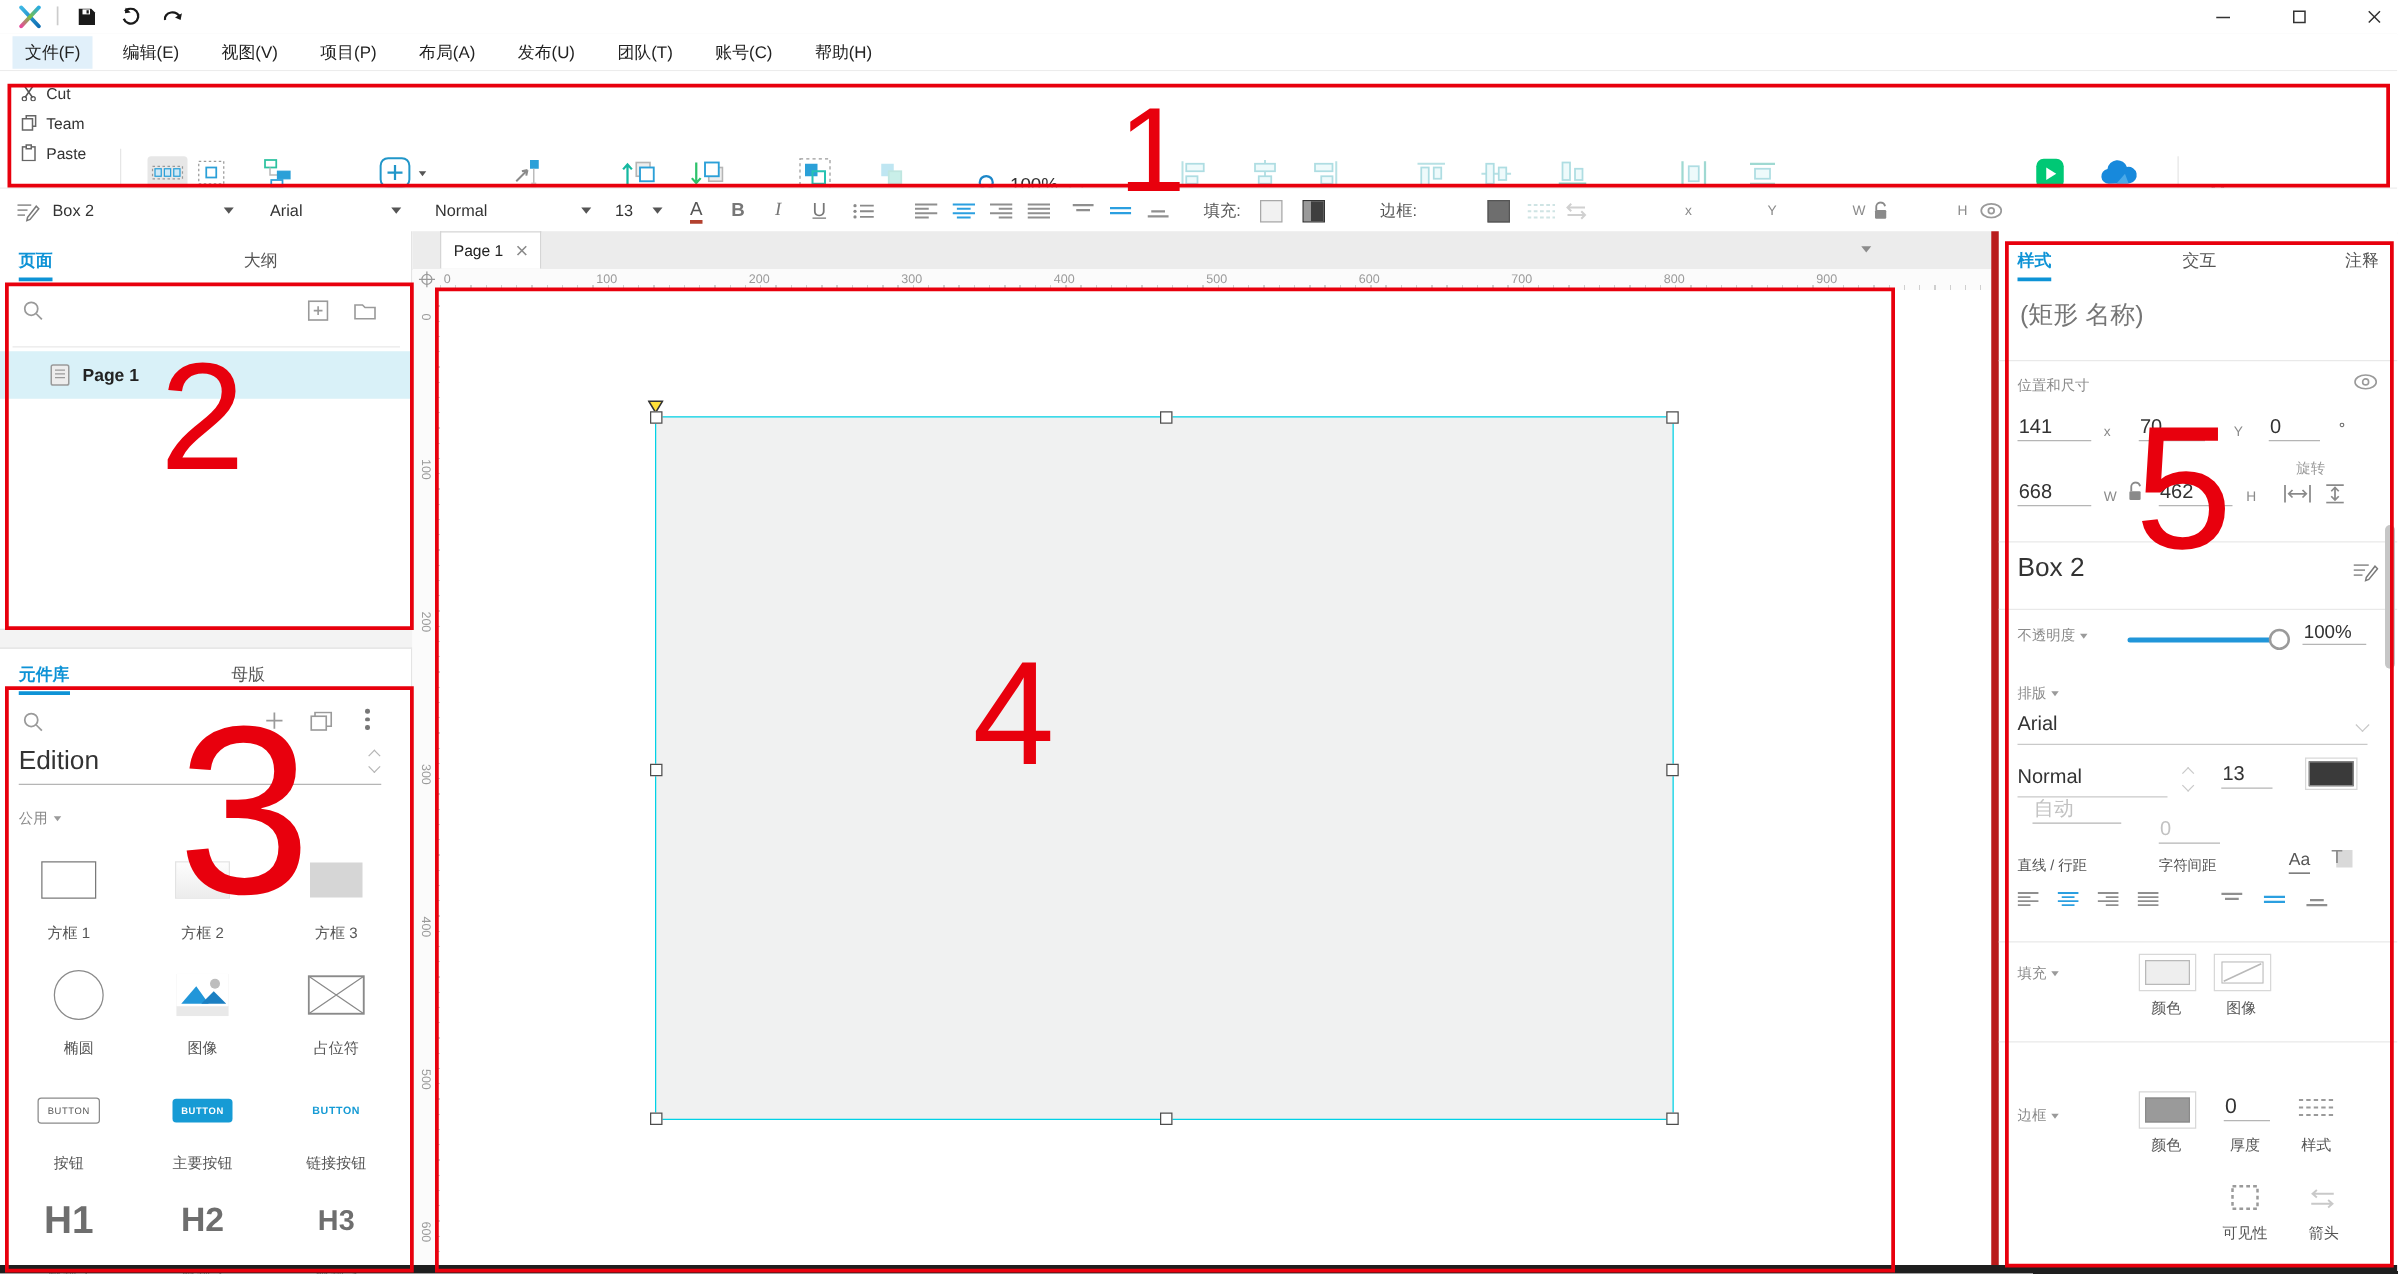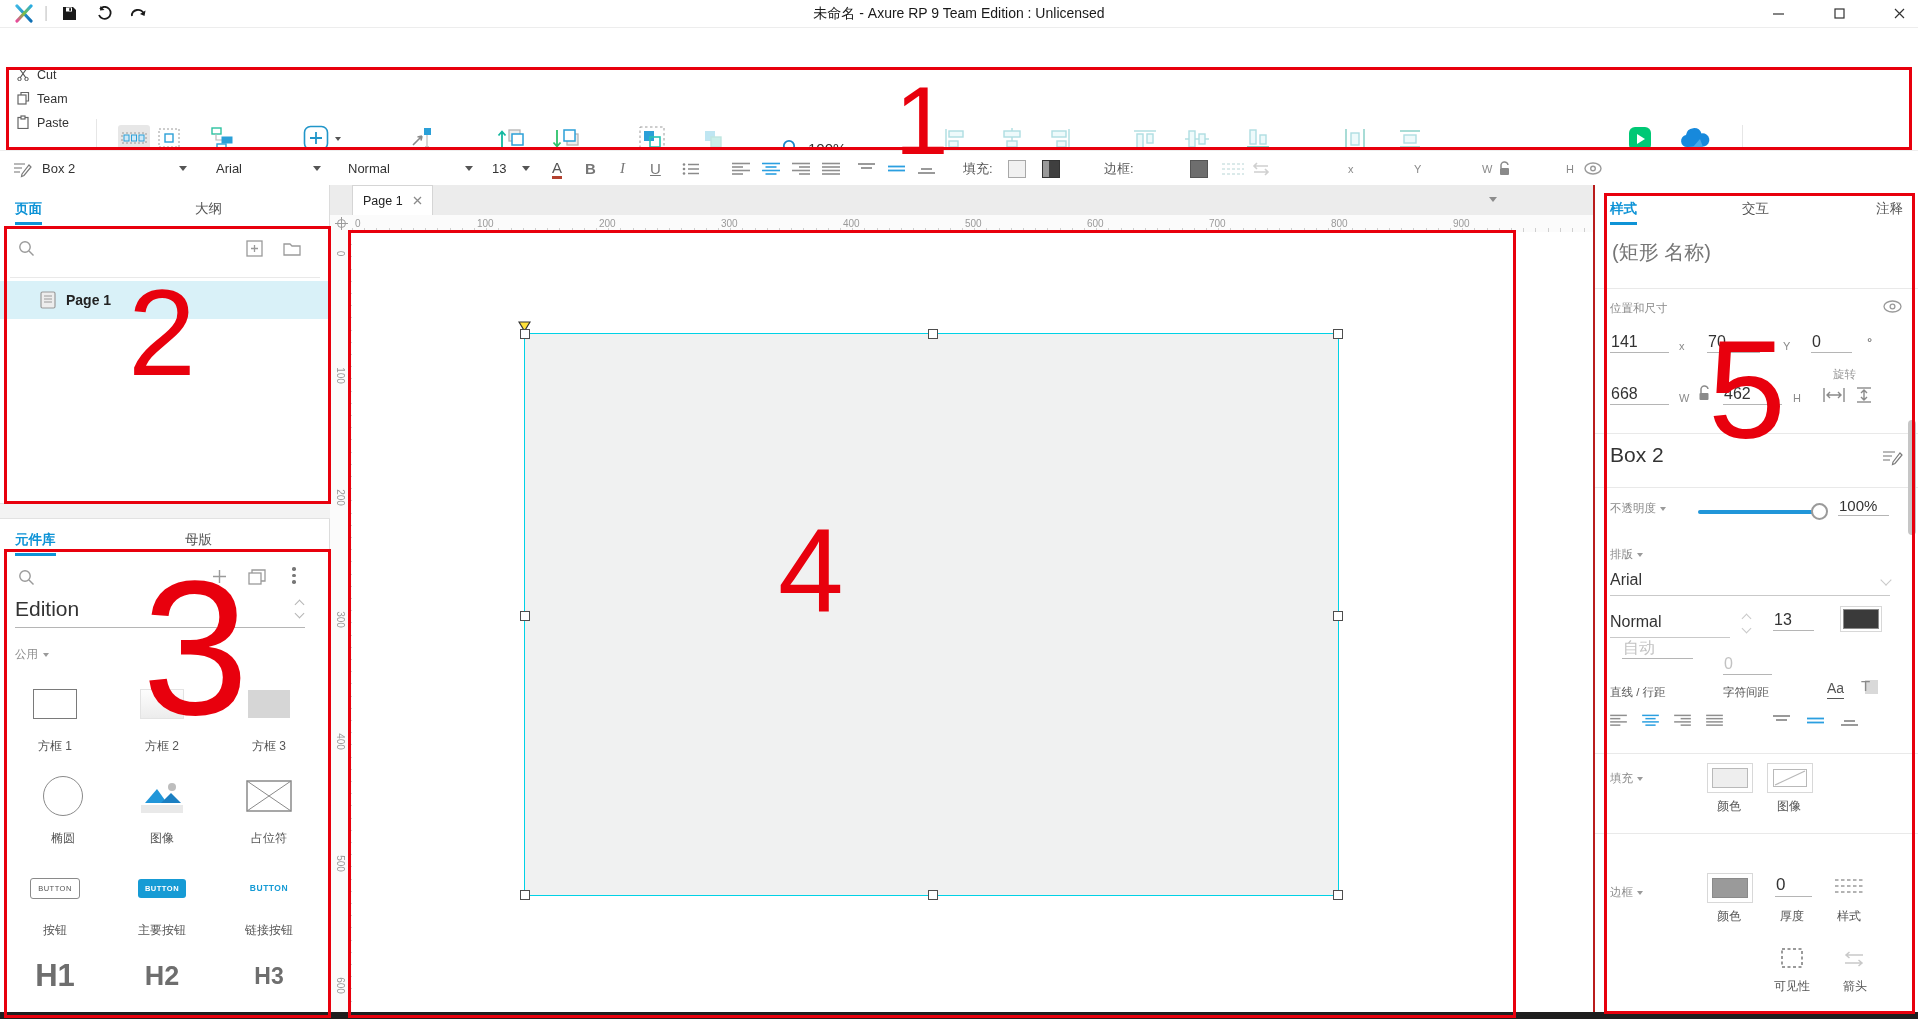--- a/index.html
+++ b/index.html
@@ -48,21 +48,21 @@
   #tabstrip{position:absolute;left:0;top:0;width:100%;height:30px;background:#ececec;border-bottom:1px solid #d8d8d8;}
   #pagetab{position:absolute;left:22px;top:0;height:30px;background:#fff;border:1px solid #d5d5d5;border-bottom:none;display:flex;align-items:center;padding:0 10px;gap:10px;font-size:12.5px;color:#222;box-sizing:border-box;}
   #hruler{position:absolute;left:22px;top:30px;width:1241px;height:17px;background:#fbfbfb;border-bottom:1px solid #d9d9d9;background-image:repeating-linear-gradient(to right,#cfcfcf 0 1px,transparent 1px 12.2px);background-size:100% 4px;background-position:0 100%;background-repeat:no-repeat;}
   #hruler .rl{position:absolute;bottom:3px;font-size:10px;color:#9a9a9a;}
   #vruler{position:absolute;left:0;top:47px;width:22px;height:780px;background:#fbfbfb;border-right:1px solid #d9d9d9;background-image:repeating-linear-gradient(to bottom,#cfcfcf 0 1px,transparent 1px 12.2px);background-size:4px 100%;background-position:100% 0;background-repeat:no-repeat;}
   #vruler .rl{position:absolute;left:-5px;width:30px;text-align:center;font-size:10px;color:#9a9a9a;transform:rotate(90deg);}
   #canvascontent{position:absolute;left:22px;top:47px;width:1241px;height:780px;background:#fff;overflow:hidden;}
   #selrect{position:absolute;left:172px;top:101px;width:815px;height:563px;background:#f0f1f1;border:1px solid #00d2e6;box-sizing:border-box;}
   .hdl{position:absolute;width:8px;height:8px;background:#fff;border:1.5px solid #4d4d4d;box-sizing:content-box;}
   
-  #rightpanel{position:absolute;left:1593px;top:185px;width:325px;height:827px;background:#fff;border-left:2px solid #b91c1c;box-sizing:border-box;}
+  #rightpanel{position:absolute;left:1593px;top:185px;width:325px;height:827px;background:#fff;border-left:6px solid #b91c1c;box-sizing:border-box;}
   .rlabel{font-size:11.5px;color:#9a9a9a;}
   .runit{font-size:11px;color:#8a8a8a;}
   .rsec{position:absolute;display:flex;align-items:center;gap:4px;font-size:11.5px;color:#8a8a8a;}
   .swbox{position:absolute;border:1px solid #d8d8d8;background:#fff;display:flex;align-items:center;justify-content:center;}
   .blabel{position:absolute;font-size:12px;color:#555;text-align:center;}
   
   .annbox{position:absolute;border:3px solid #e8000d;pointer-events:none;z-index:50;}
   .annnum{position:absolute;color:#e8000d;z-index:51;pointer-events:none;font-family:"Liberation Sans",sans-serif;line-height:1;}
   #bottombar{position:absolute;left:0;top:1012px;width:1918px;height:7px;background:#1e1e1e;z-index:40;}
   .sbthumb{position:absolute;background:#c6c6c6;border-radius:4px;}
@@ -103,38 +103,48 @@
           <path d="M4 3 A6 6 0 1 1 3 9" stroke="#1a1a1a" stroke-width="1.8" fill="none"></path>
           <path d="M4.5 0 L4 4.5 L8.5 4 Z" fill="#1a1a1a"></path>
         </svg>
     </span>
     <span class="tbicon" style="left:130px">
       <svg width="17" height="15" viewBox="0 0 17 15">
           <path d="M2 10 A6 5 0 0 1 14 8" stroke="#1a1a1a" stroke-width="1.8" fill="none"></path>
           <path d="M15.5 4.5 L14.5 10 L10 8 Z" fill="#1a1a1a"></path>
         </svg>
     </span>
-    <span class="title">未命名 - Axure RP 9 Team Edition : Unlicensed</span>
     <span class="tbicon" style="left:1772px">
       <svg width="13" height="13" viewBox="0 0 13 13">
           <line x1="1" y1="7" x2="12" y2="7" stroke="#333" stroke-width="1.2"></line>
         </svg>
     </span>
     <span class="tbicon" style="left:1833px">
       <svg width="13" height="13" viewBox="0 0 13 13">
           <rect x="2" y="2" width="9" height="9" fill="none" stroke="#333" stroke-width="1.2"></rect>
         </svg>
     </span>
     <span class="tbicon" style="left:1893px">
       <svg width="13" height="13" viewBox="0 0 13 13">
           <path d="M2 2 L11 11 M11 2 L2 11" stroke="#333" stroke-width="1.2"></path>
         </svg>
     </span>
   </div>
 
+  <div id="menubar">
+    <span class="menu-item active">文件(F)</span>
+    <span class="menu-item">编辑(E)</span>
+    <span class="menu-item">视图(V)</span>
+    <span class="menu-item">项目(P)</span>
+    <span class="menu-item">布局(A)</span>
+    <span class="menu-item">发布(U)</span>
+    <span class="menu-item">团队(T)</span>
+    <span class="menu-item">账号(C)</span>
+    <span class="menu-item">帮助(H)</span>
+  </div>
 
   <div id="toolbar1">
     <div class="abs" style="left:16px;top:6px">
       <div class="tb-editrow">
         <span><svg width="14" height="14" viewBox="0 0 14 14">
               <path d="M3 1 L10 11 M11 1 L4 11" stroke="#555" stroke-width="1.2"></path>
               <circle cx="3.5" cy="12" r="1.7" fill="none" stroke="#555"></circle>
               <circle cx="10.5" cy="12" r="1.7" fill="none" stroke="#555"></circle>
             </svg></span>
         <span>Cut</span>

